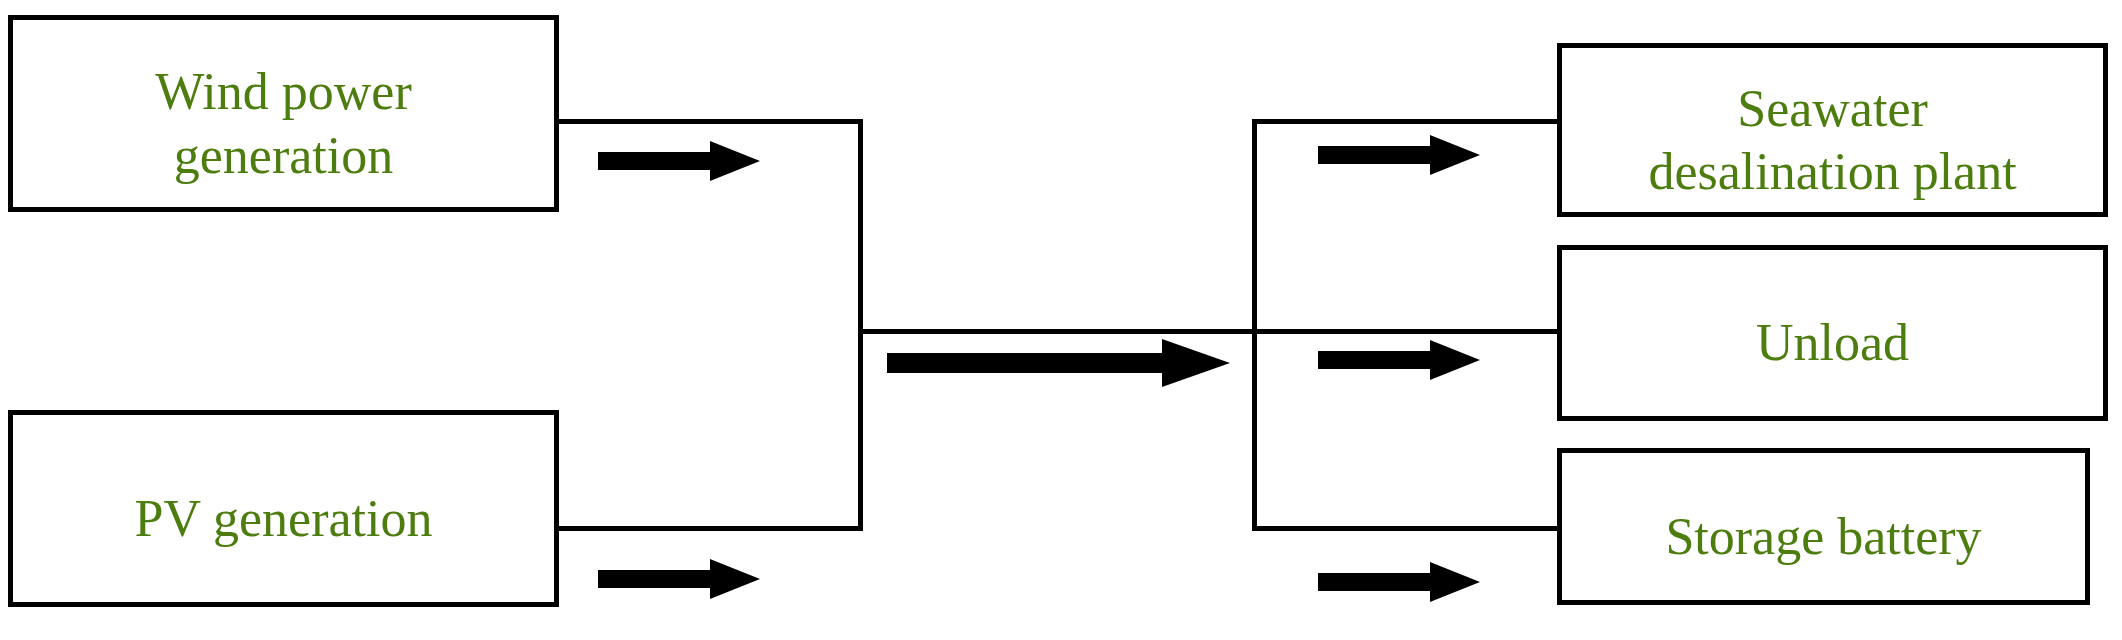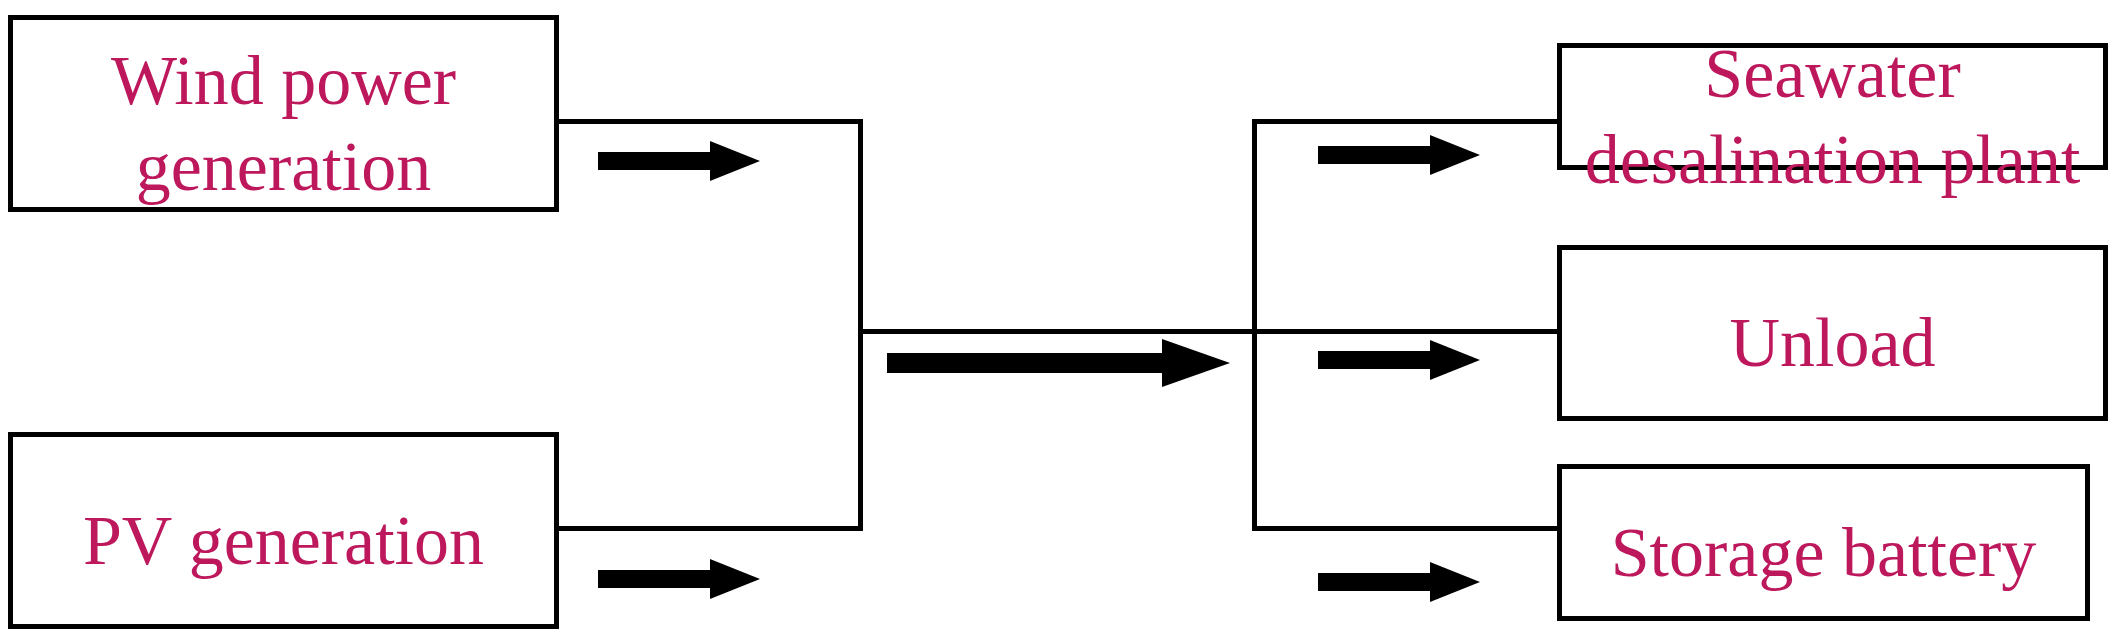--- a/index.html
+++ b/index.html
@@ -19,45 +19,45 @@
   .node {
     position: absolute;
     box-sizing: border-box;
     border: 5px solid #000000;
     background: #ffffff;
     display: flex;
     align-items: center;
     justify-content: center;
   }
   .node-label {
-    font-size: 70px;
+    font-size: 52px;
     line-height: 1.22;
     text-align: center;
     white-space: pre-line;
-    color: #be185d;
+    color: #4d7c0f;
     margin-top: 20px;
   }
   .hline, .vline {
     position: absolute;
     background: #000000;
   }
   .arrow {
     position: absolute;
     display: block;
   }
   .arrow polygon, .arrow rect {
     fill: #000000;
     stroke: none;
   }
   
   #node-wind     { left: 8px;    top: 15px;  width: 551px; height: 197px; }
-  #node-pv       { left: 8px;    top: 432px; width: 551px; height: 197px; }
-  #node-seawater { left: 1557px; top: 43px;  width: 551px; height: 127px; }
+  #node-pv       { left: 8px;    top: 410px; width: 551px; height: 197px; }
+  #node-seawater { left: 1557px; top: 43px;  width: 551px; height: 174px; }
   #node-unload   { left: 1557px; top: 245px; width: 551px; height: 176px; }
-  #node-storage  { left: 1557px; top: 464px; width: 533px; height: 157px; }
+  #node-storage  { left: 1557px; top: 448px; width: 533px; height: 157px; }
   
   #line-wind-out      { left: 559px;  top: 119px; width: 302px; height: 5px; }
   #line-pv-out        { left: 559px;  top: 526px; width: 302px; height: 5px; }
   #line-left-bus      { left: 858px;  top: 119px; width: 5px;   height: 412px; }
   #line-center        { left: 858px;  top: 329px; width: 699px; height: 5px; }
   #line-right-bus     { left: 1252px; top: 119px; width: 5px;   height: 412px; }
   #line-seawater-in   { left: 1252px; top: 119px; width: 305px; height: 5px; }
   #line-storage-in    { left: 1252px; top: 526px; width: 305px; height: 5px; }
   
   #arrow-wind      { left: 598px;  top: 141px; }

